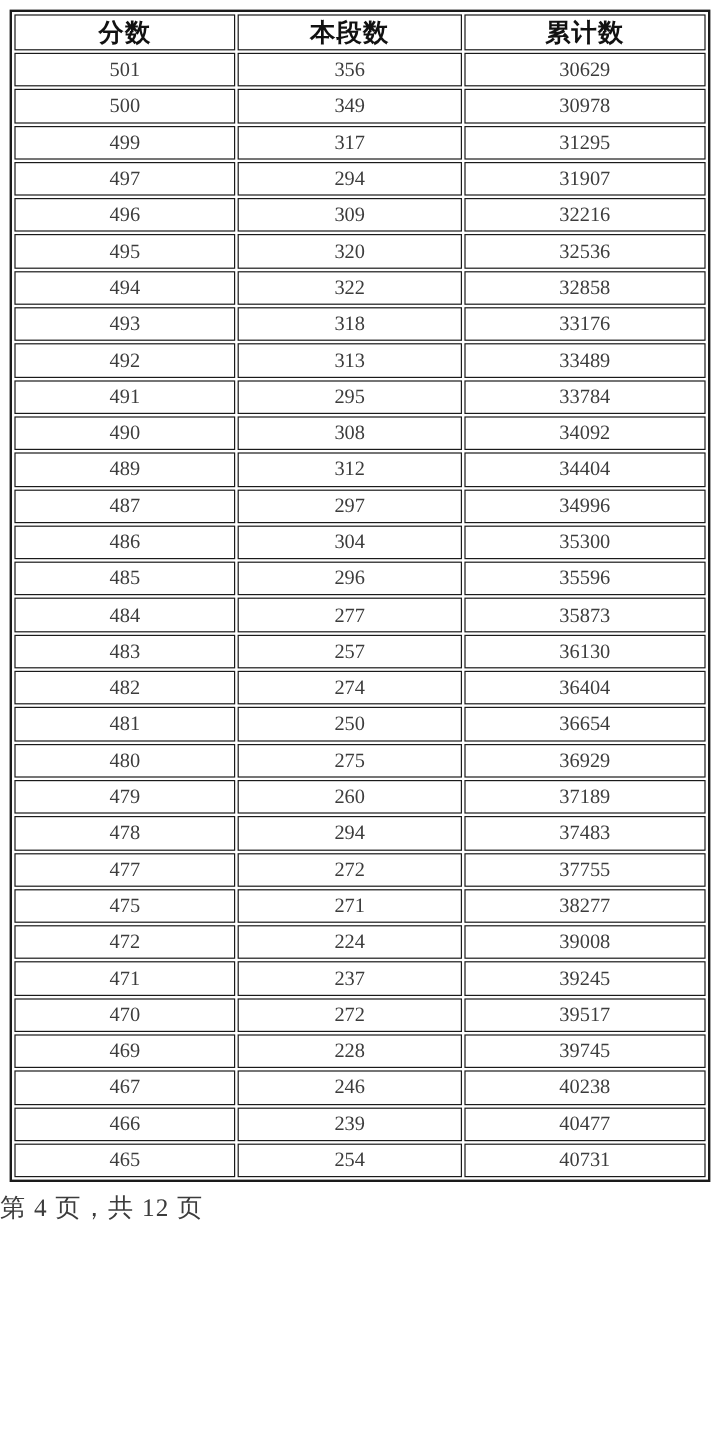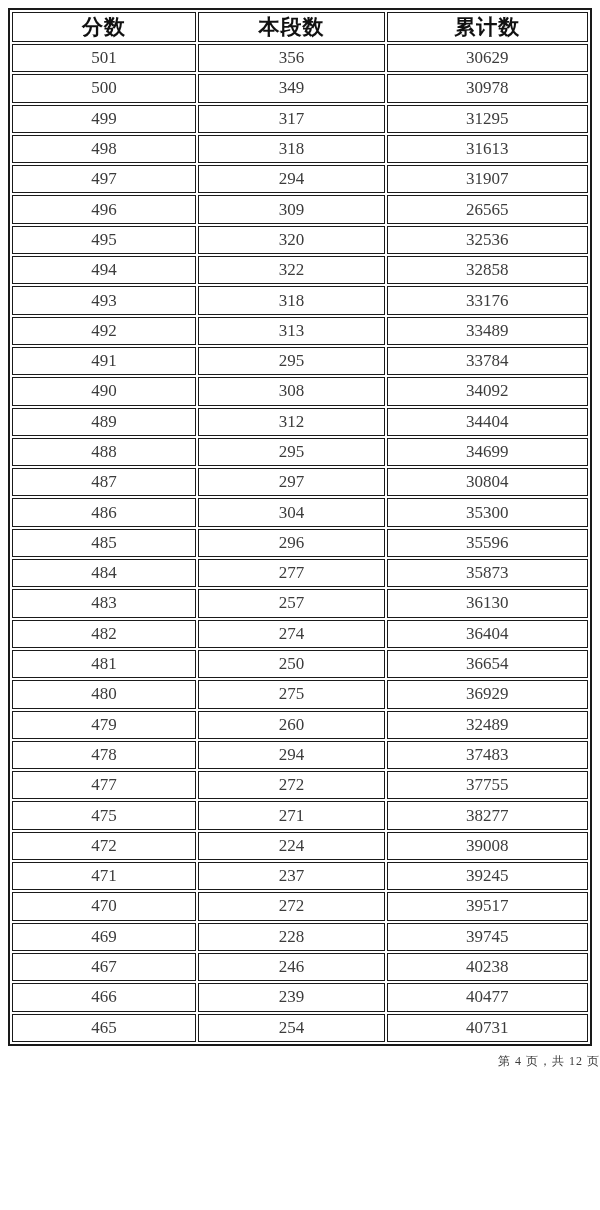--- a/index.html
+++ b/index.html
@@ -48,23 +48,23 @@
     letter-spacing: 1px;
     font-family: Liberation Mono, monospace;
   }
   td {
     font-size: 17px;
     font-weight: normal;
     color: var(--cell-text, #3c3c3c);
   }
   .footer {
     width: 100%;
-    text-align: right;
+    text-align: left;
     margin-top: 7px;
-    font-size: 12px;
+    font-size: 21px;
     color: var(--footer-text, #3c3c3c);
     letter-spacing: 1px;
   }
 </style>
 </head>
 <body>
 
 <div class="page">
 
   <table class="score-table">
@@ -90,33 +90,28 @@
           <td>500</td>
           <td>349</td>
           <td>30978</td>
         </tr>
         <tr>
           <td>499</td>
           <td>317</td>
           <td>31295</td>
         </tr>
         <tr>
-          <td>498</td>
-          <td>318</td>
-          <td>31613</td>
-        </tr>
-        <tr>
           <td>497</td>
           <td>294</td>
           <td>31907</td>
         </tr>
         <tr>
           <td>496</td>
           <td>309</td>
-          <td>26565</td>
+          <td>32216</td>
         </tr>
         <tr>
           <td>495</td>
           <td>320</td>
           <td>32536</td>
         </tr>
         <tr>
           <td>494</td>
           <td>322</td>
           <td>32858</td>
@@ -140,28 +135,23 @@
           <td>490</td>
           <td>308</td>
           <td>34092</td>
         </tr>
         <tr>
           <td>489</td>
           <td>312</td>
           <td>34404</td>
         </tr>
         <tr>
-          <td>488</td>
-          <td>295</td>
-          <td>34699</td>
-        </tr>
-        <tr>
           <td>487</td>
           <td>297</td>
-          <td>30804</td>
+          <td>34996</td>
         </tr>
         <tr>
           <td>486</td>
           <td>304</td>
           <td>35300</td>
         </tr>
         <tr>
           <td>485</td>
           <td>296</td>
           <td>35596</td>
@@ -187,21 +177,21 @@
           <td>36654</td>
         </tr>
         <tr>
           <td>480</td>
           <td>275</td>
           <td>36929</td>
         </tr>
         <tr>
           <td>479</td>
           <td>260</td>
-          <td>32489</td>
+          <td>37189</td>
         </tr>
         <tr>
           <td>478</td>
           <td>294</td>
           <td>37483</td>
         </tr>
         <tr>
           <td>477</td>
           <td>272</td>
           <td>37755</td>

